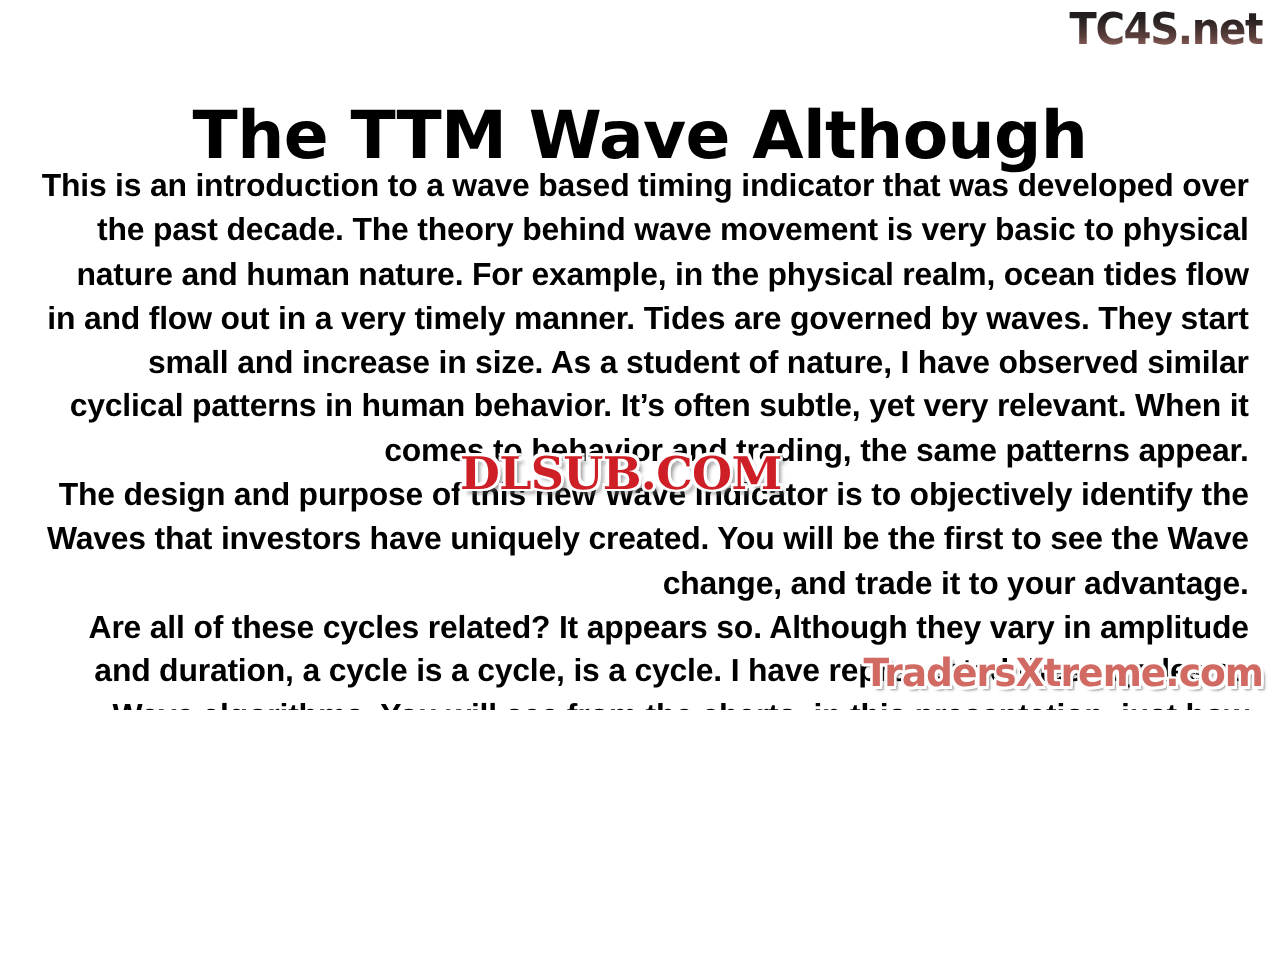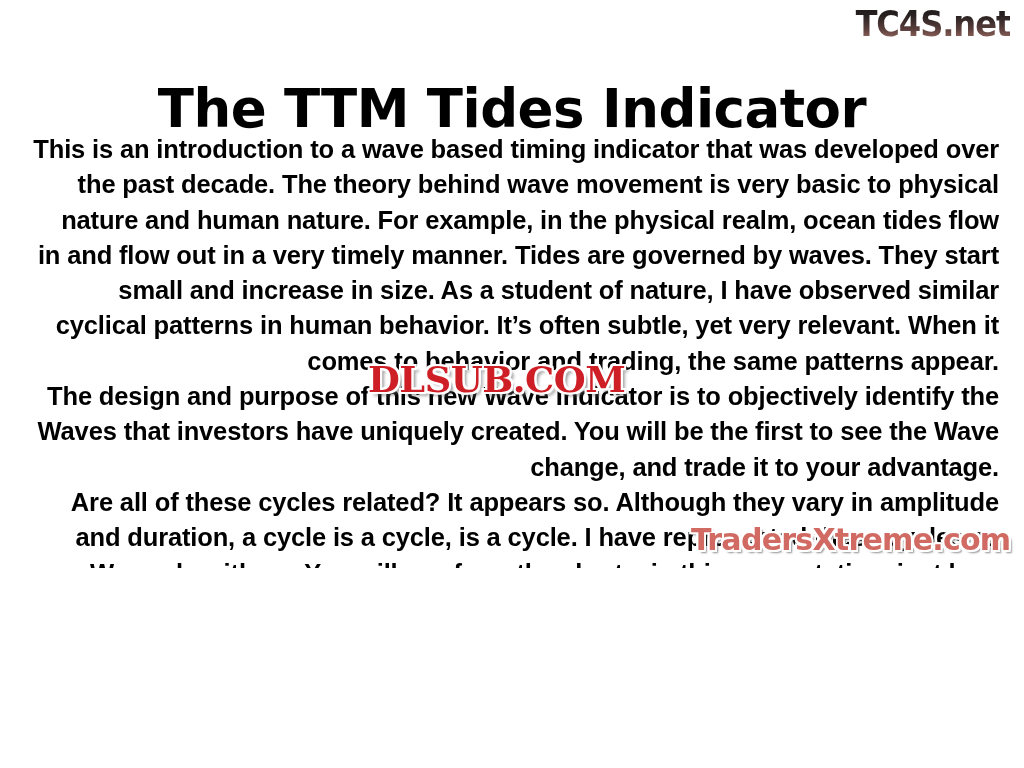--- a/index.html
+++ b/index.html
@@ -132,21 +132,21 @@
     user-select: none;
   }
 </style>
 </head>
 <body>
 
 <div class="slide">
 
   <div class="brand-logo">TC4S.net</div>
 
-  <h1 class="slide-title">The TTM Tides Indicator</h1>
+  <h1 class="slide-title">The TTM Wave Although</h1>
 
   <div class="body-copy">
     <p>This is an introduction to a wave based timing indicator that was developed over the past decade. The theory behind wave movement is very basic to physical nature and human nature. For example, in the physical realm, ocean tides flow in and flow out in a very timely manner. Tides are governed by waves. They start small and increase in size. As a student of nature, I have observed similar cyclical patterns in human behavior. It’s often subtle, yet very relevant. When it comes to behavior and trading, the same patterns appear.</p>
     <p>The design and purpose of this new Wave Indicator is to objectively identify the Waves that investors have uniquely created. You will be the first to see the Wave change, and trade it to your advantage.</p>
     <p>Are all of these cycles related? It appears so. Although they vary in amplitude and duration, a cycle is a cycle, is a cycle. I have represented these cycles as Wave algorithms. You will see from the charts, in this presentation, just how these natural Waves occur. And because some investors are drawn to particular stocks, they create unique Wave trading patterns for those stocks.</p>
   </div>
 
   <div class="watermark">DLSUB.COM</div>
 
   <div class="footer-logo">TradersXtreme.com</div>

